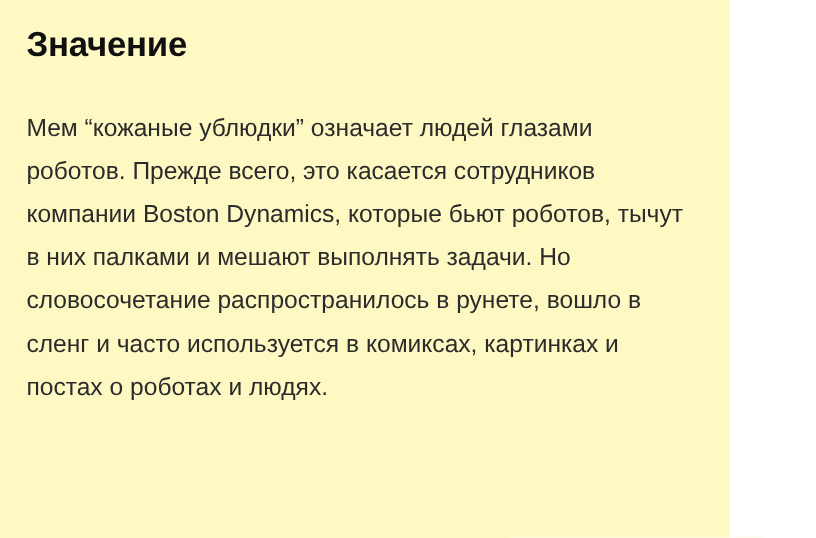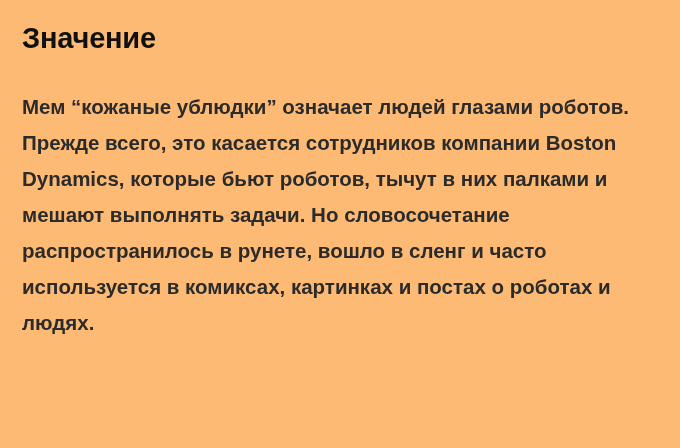--- a/index.html
+++ b/index.html
@@ -8,41 +8,41 @@
   }
   body {
     width: 680px;
     height: 448px;
     background: #ffffff;
     font-family: "Liberation Sans", sans-serif;
     color: #1a1a1a;
     overflow: hidden;
   }
   .page {
-    width: 680px;
+    width: 608px;
     height: 448px;
     box-sizing: border-box;
     padding: 22px 28px 0 22px;
-    background: #fdba74;
+    background: #fef9c3;
   }
   .article-heading {
     font-size: 29px;
     font-weight: bold;
     line-height: 1.15;
     letter-spacing: -0.2px;
     color: #101010;
     margin: 0 0 34px 0;
   }
   .article-body {
     font-size: 20.5px;
     line-height: 36px;
     color: #2b2b2b;
     margin: 0;
     max-width: 608px;
-    font-weight: 700;
+    font-weight: 400;
   }
 </style>
 </head>
 <body>
 
 <div class="page">
   <h1 class="article-heading">Значение</h1>
   <p class="article-body">Мем “кожаные ублюдки” означает людей глазами роботов. Прежде всего, это касается сотрудников компании Boston Dynamics, которые бьют роботов, тычут в них палками и мешают выполнять задачи. Но словосочетание распространилось в рунете, вошло в сленг и часто используется в комиксах, картинках и постах о роботах и людях.</p>
 </div>
 

